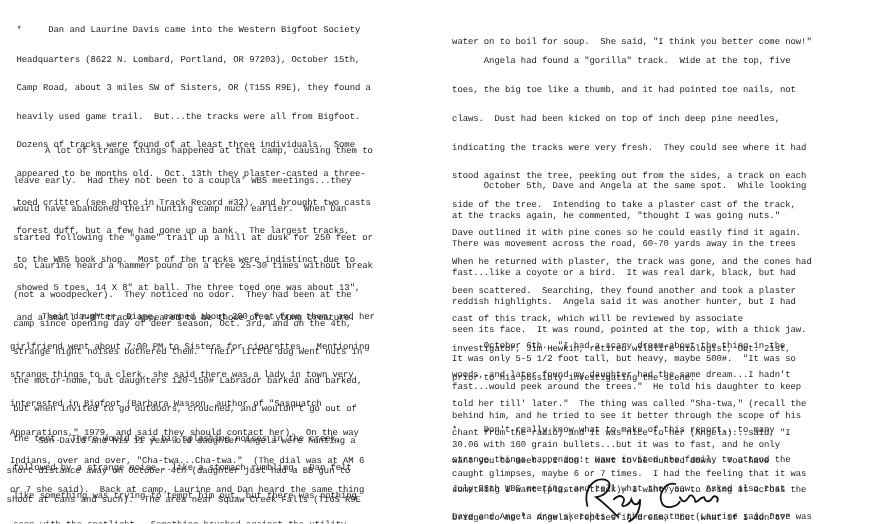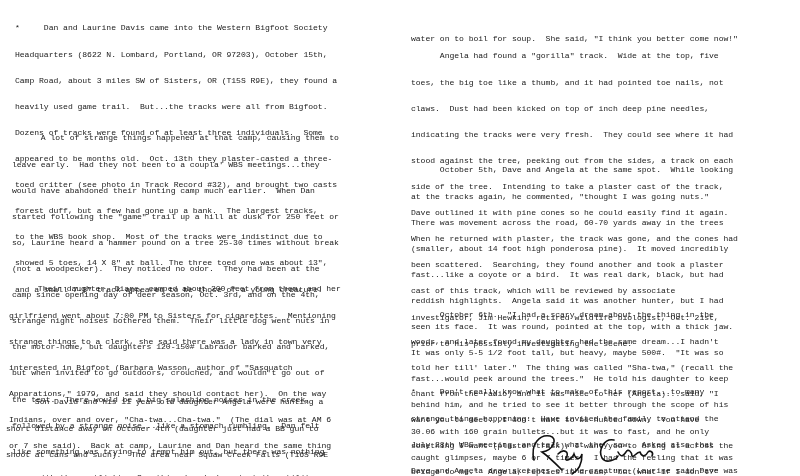--- a/index.html
+++ b/index.html
@@ -107,21 +107,20 @@
     <span class="line">been scattered.  Searching, they found another and took a plaster</span>
     <span class="line">cast of this track, which will be reviewed by associate</span>
     <span class="line">investigator, Jim Hewkin, retired wildlife biologist, Oct. 21st,</span>
     <span class="line">prior to his possibly investigating the scene.</span>
   </div>
 
   <div class="para" style="left:11px; top:149px;">
     <span class="line">      October 5th, Dave and Angela at the same spot.  While looking</span>
     <span class="line">at the tracks again, he commented, "thought I was going nuts."</span>
     <span class="line">There was movement across the road, 60-70 yards away in the trees</span>
-    <span class="line">(smaller, about 14 foot high ponderosa pine).  It moved incredibly</span>
     <span class="line">fast...like a coyote or a bird.  It was real dark, black, but had</span>
     <span class="line">reddish highlights.  Angela said it was another hunter, but I had</span>
     <span class="line">seen its face.  It was round, pointed at the top, with a thick jaw.</span>
     <span class="line">It was only 5-5 1/2 foot tall, but heavy, maybe 500#.  "It was so</span>
     <span class="line">fast...would peek around the trees."  He told his daughter to keep</span>
     <span class="line">behind him, and he tried to see it better through the scope of his</span>
     <span class="line">30.06 with 160 grain bullets...but it was to fast, and he only</span>
     <span class="line">caught glimpses, maybe 6 or 7 times.  I had the feeling that it was</span>
     
     

